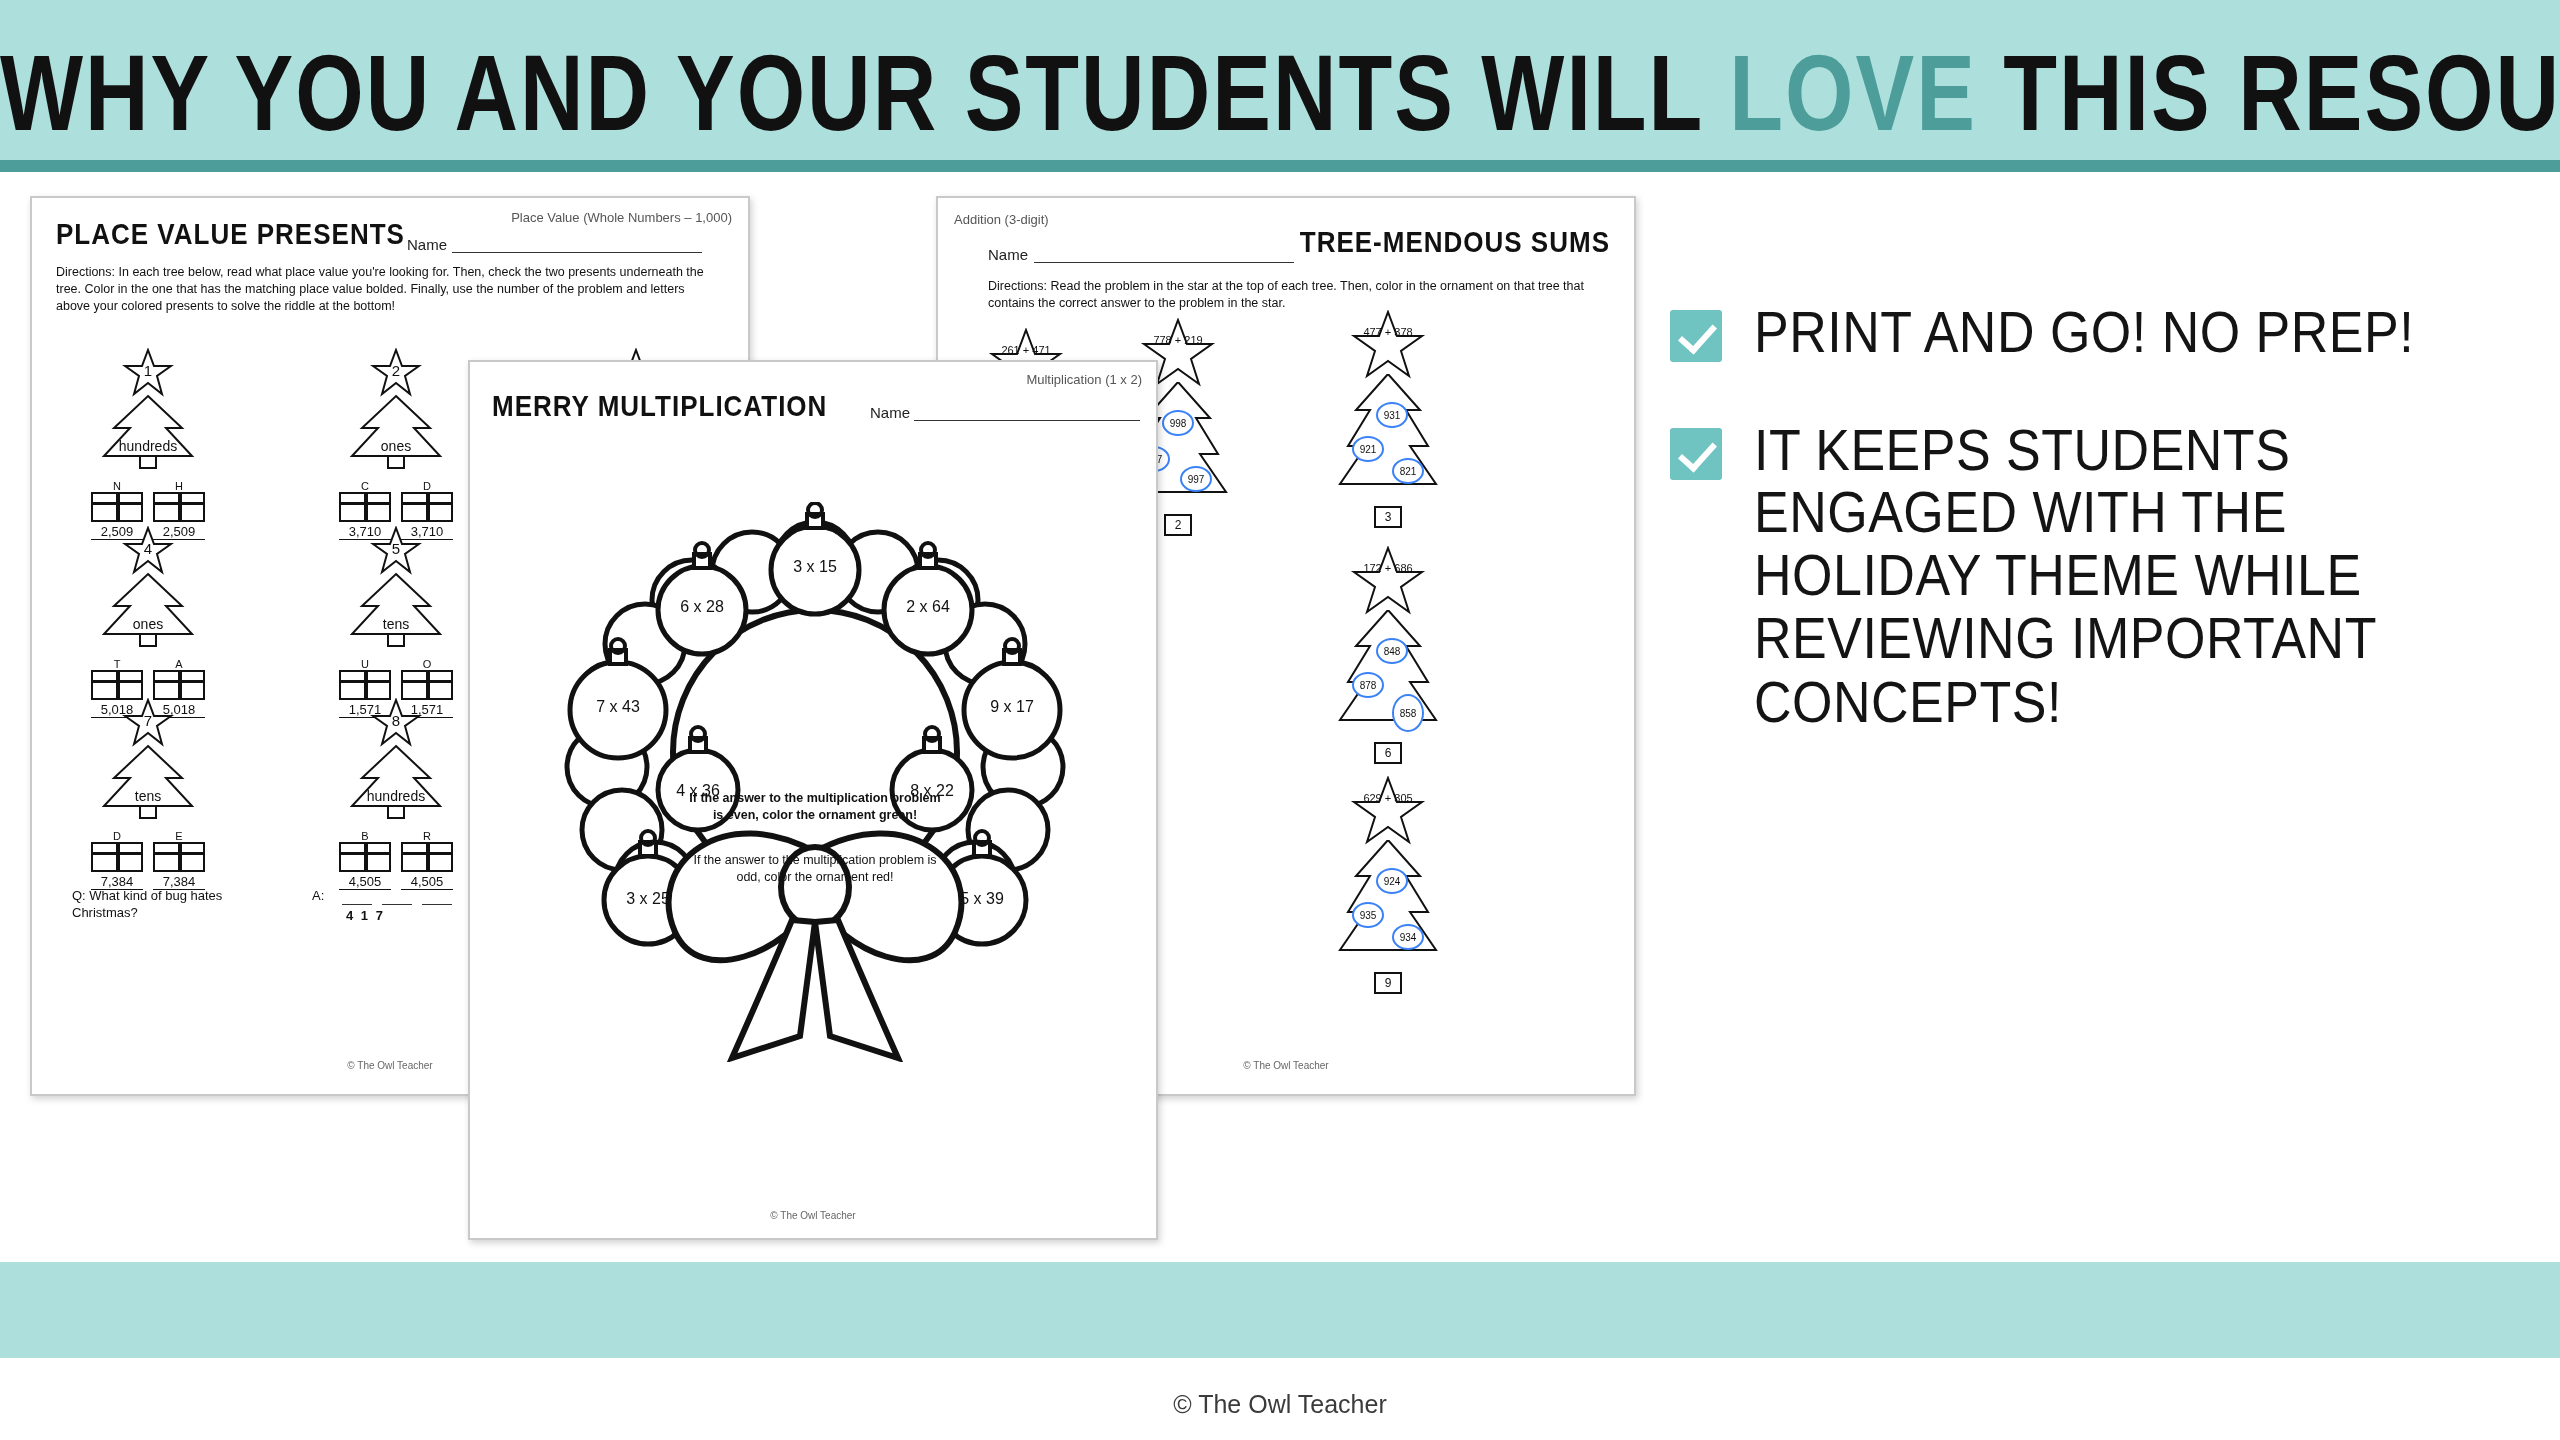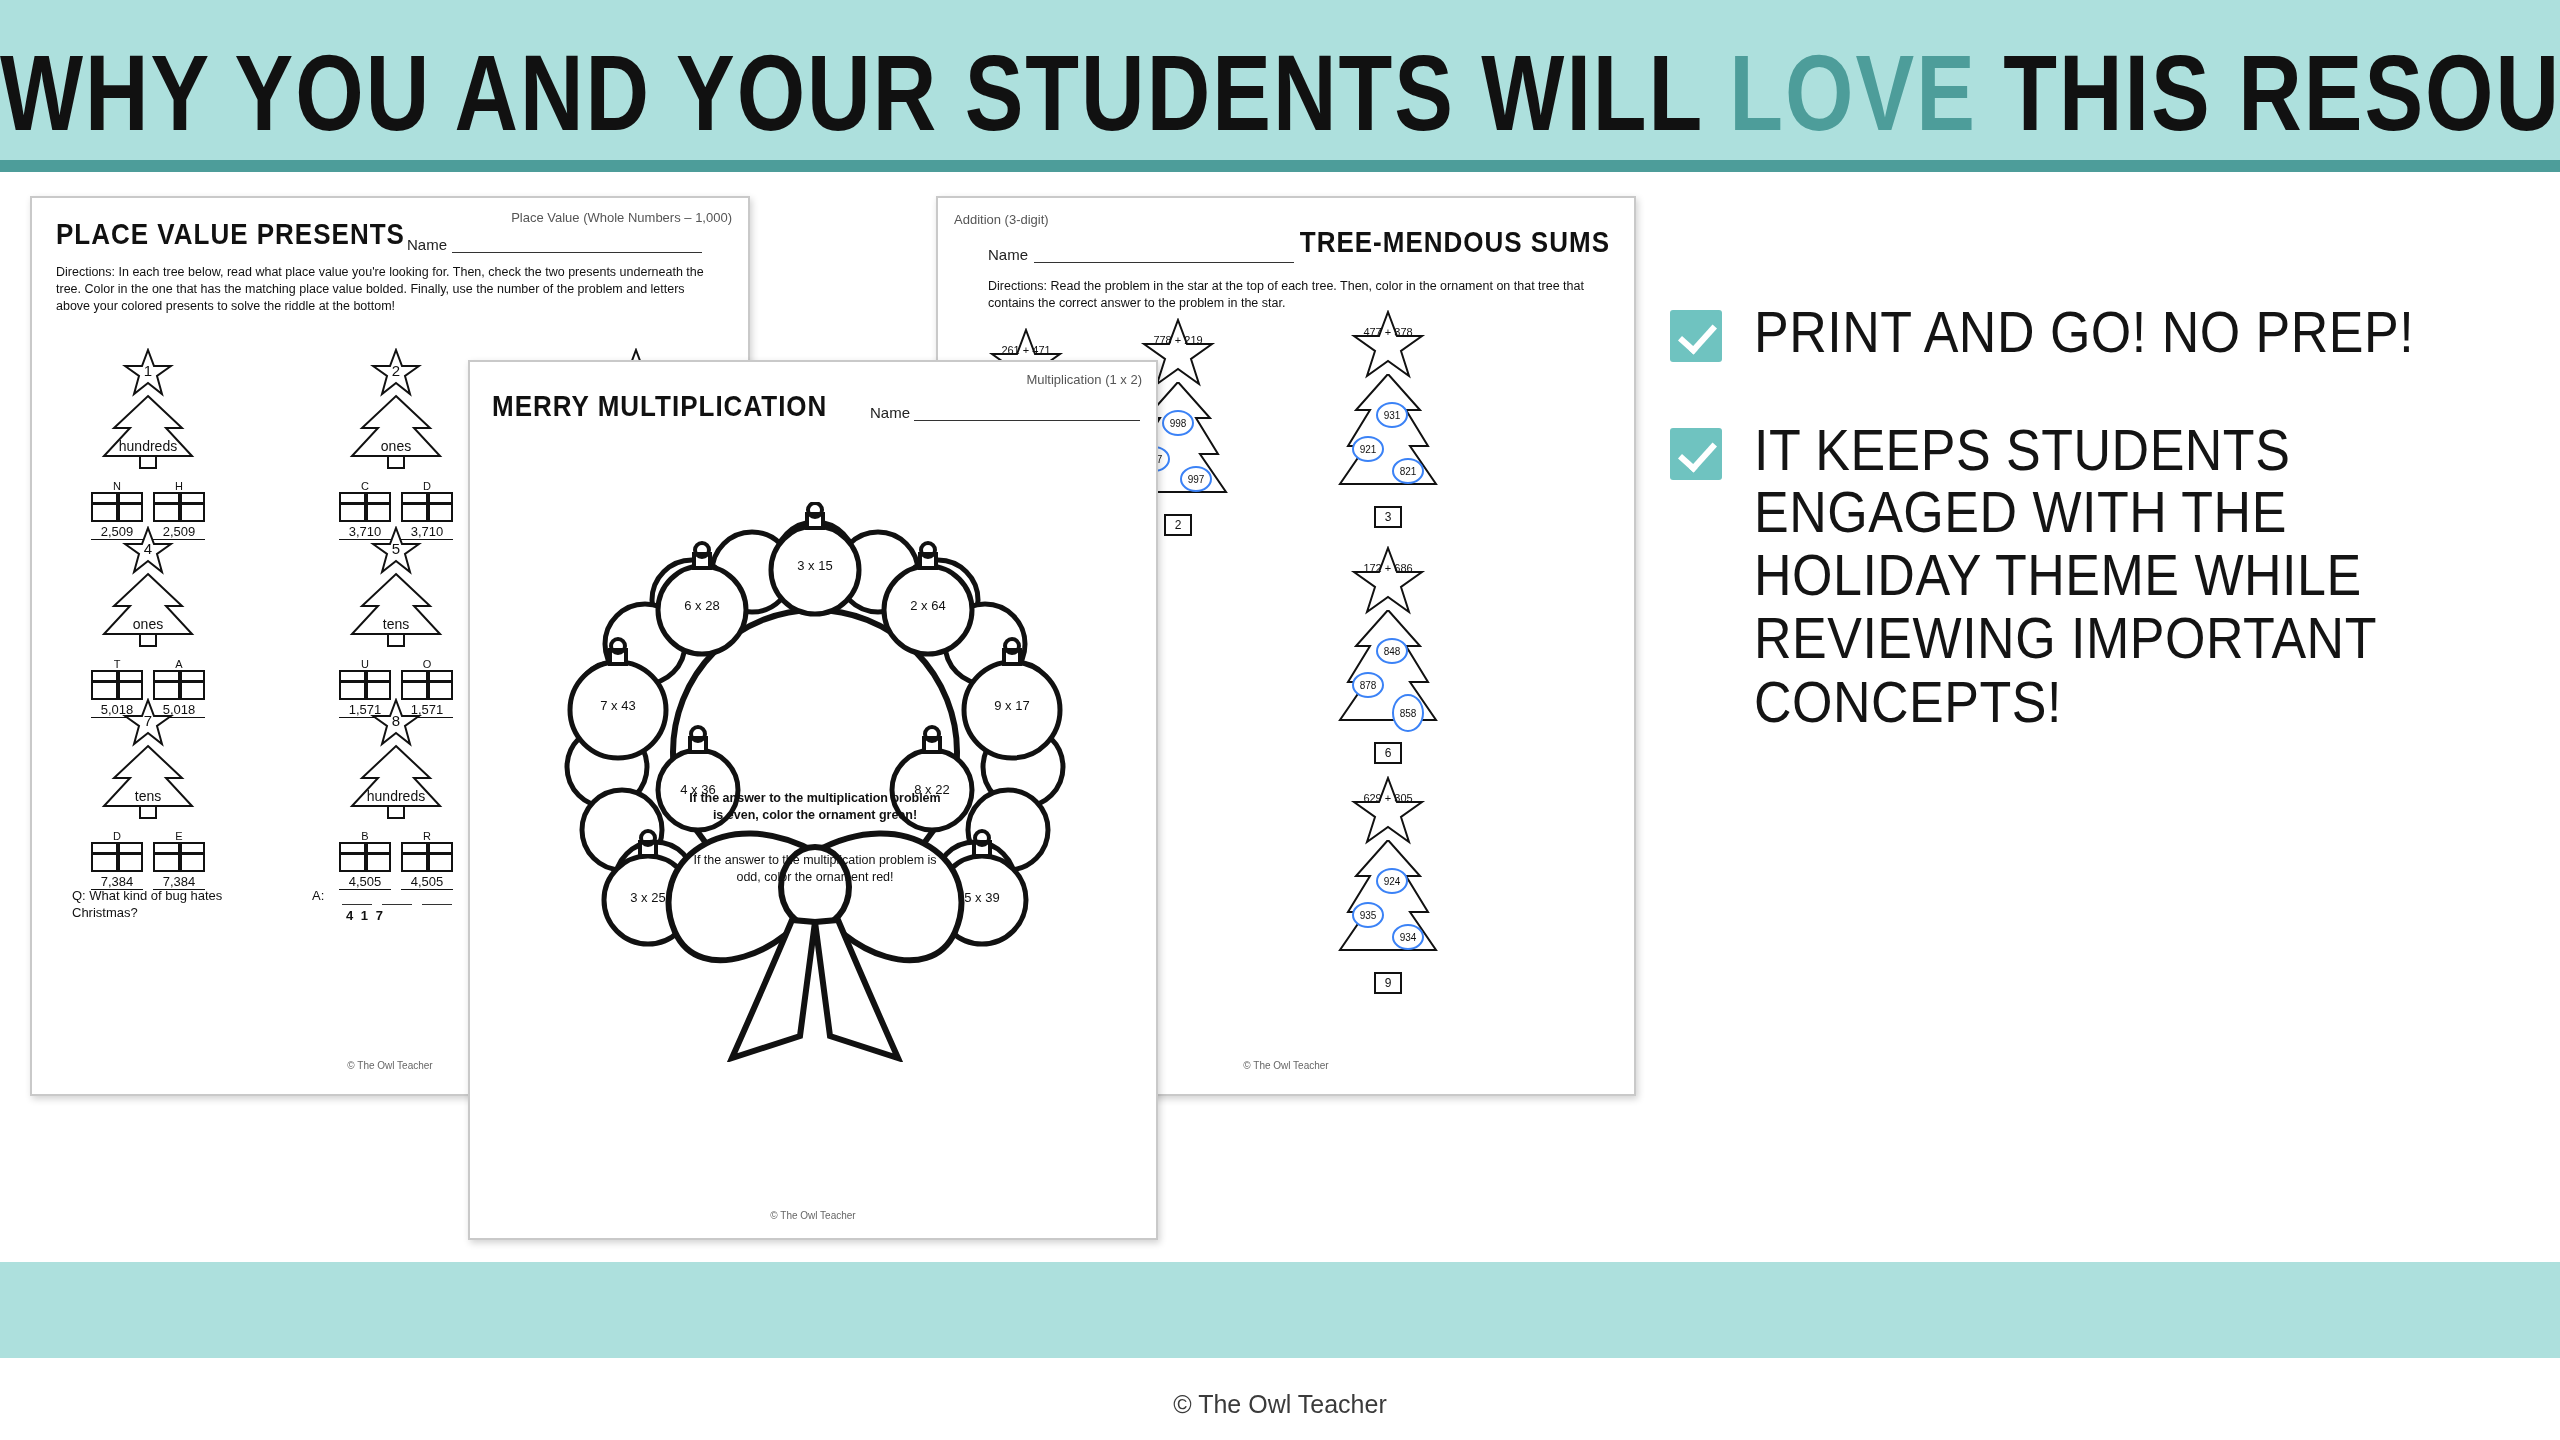--- a/index.html
+++ b/index.html
@@ -209,21 +209,21 @@
   .tm-num {
     width: 28px; height: 22px; border: 2px solid #111;
     margin: 2px auto 0; font-size: 12px;
     display: flex; align-items: center; justify-content: center; color:#111;
   }
 
   
   .wreath-wrap { position: absolute; left: 0; top: 140px; width: 100%; height: 560px; }
   .orn-label {
     position: absolute;
-    font-size: 13px; color: #111; text-align: center;
+    font-size: 16px; color: #111; text-align: center;
   }
   .wreath-center-text {
     position: absolute;
     width: 260px;
     text-align: center;
     font-size: 12.5px;
     line-height: 1.35;
     color: #111;
   }
 </style>

